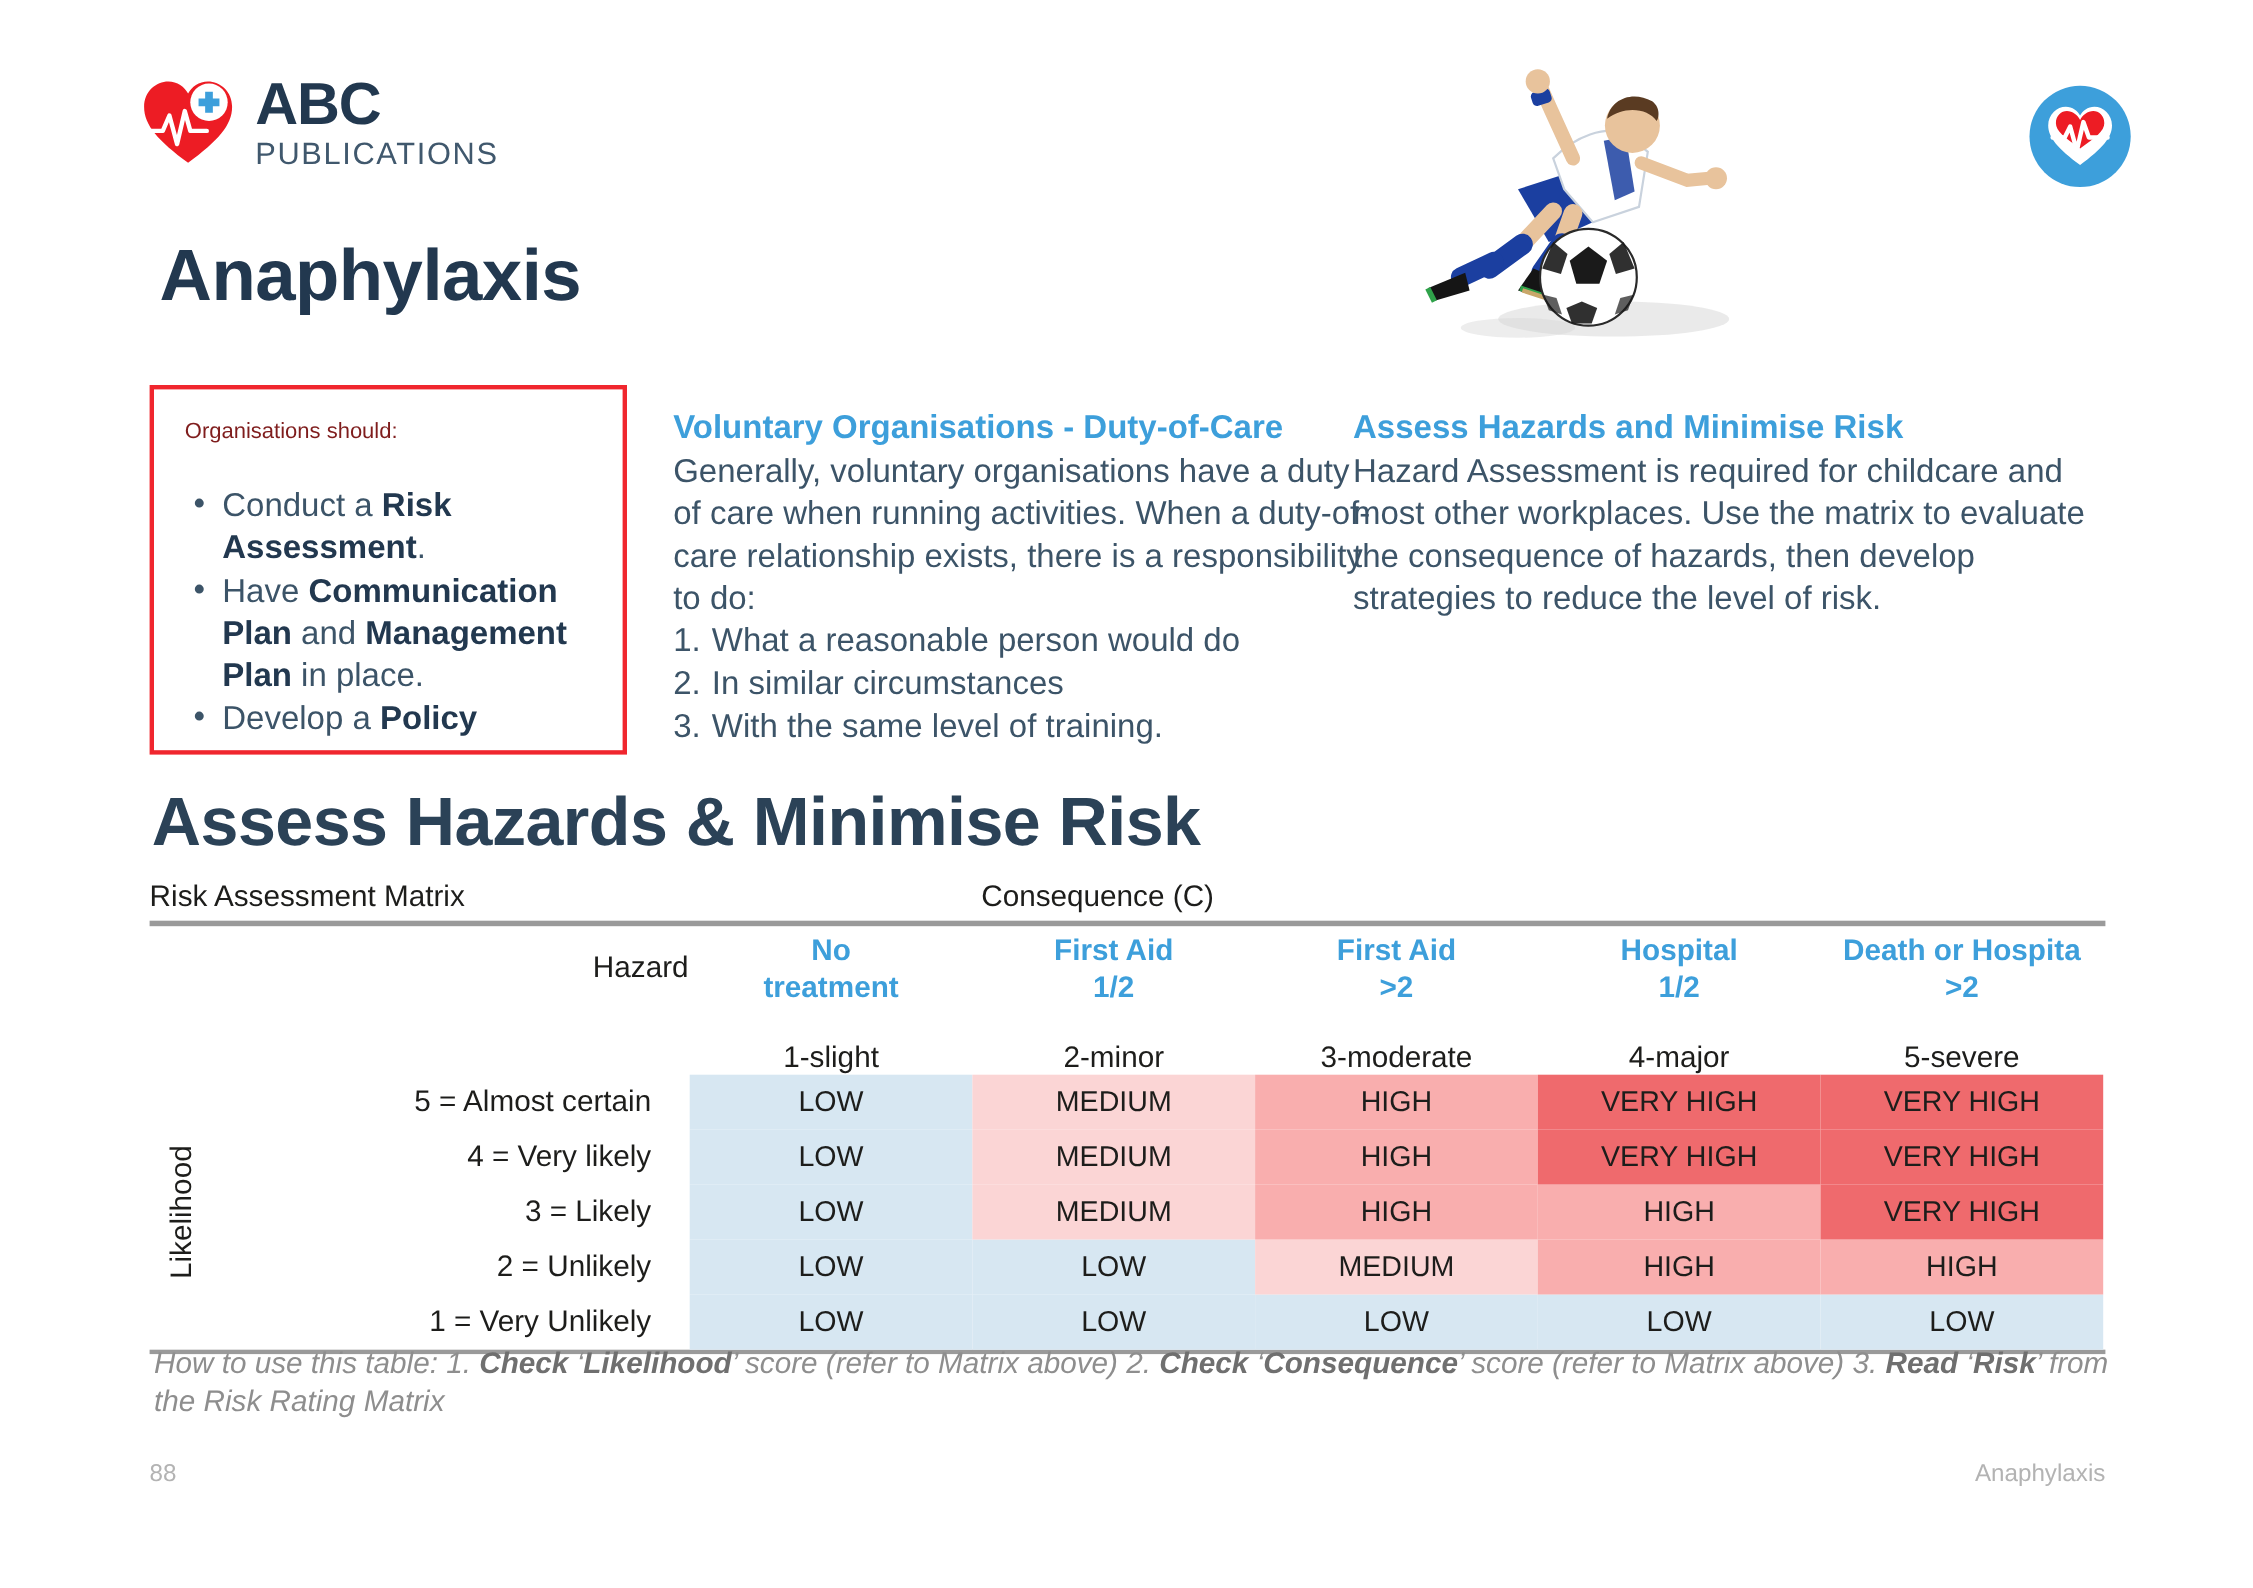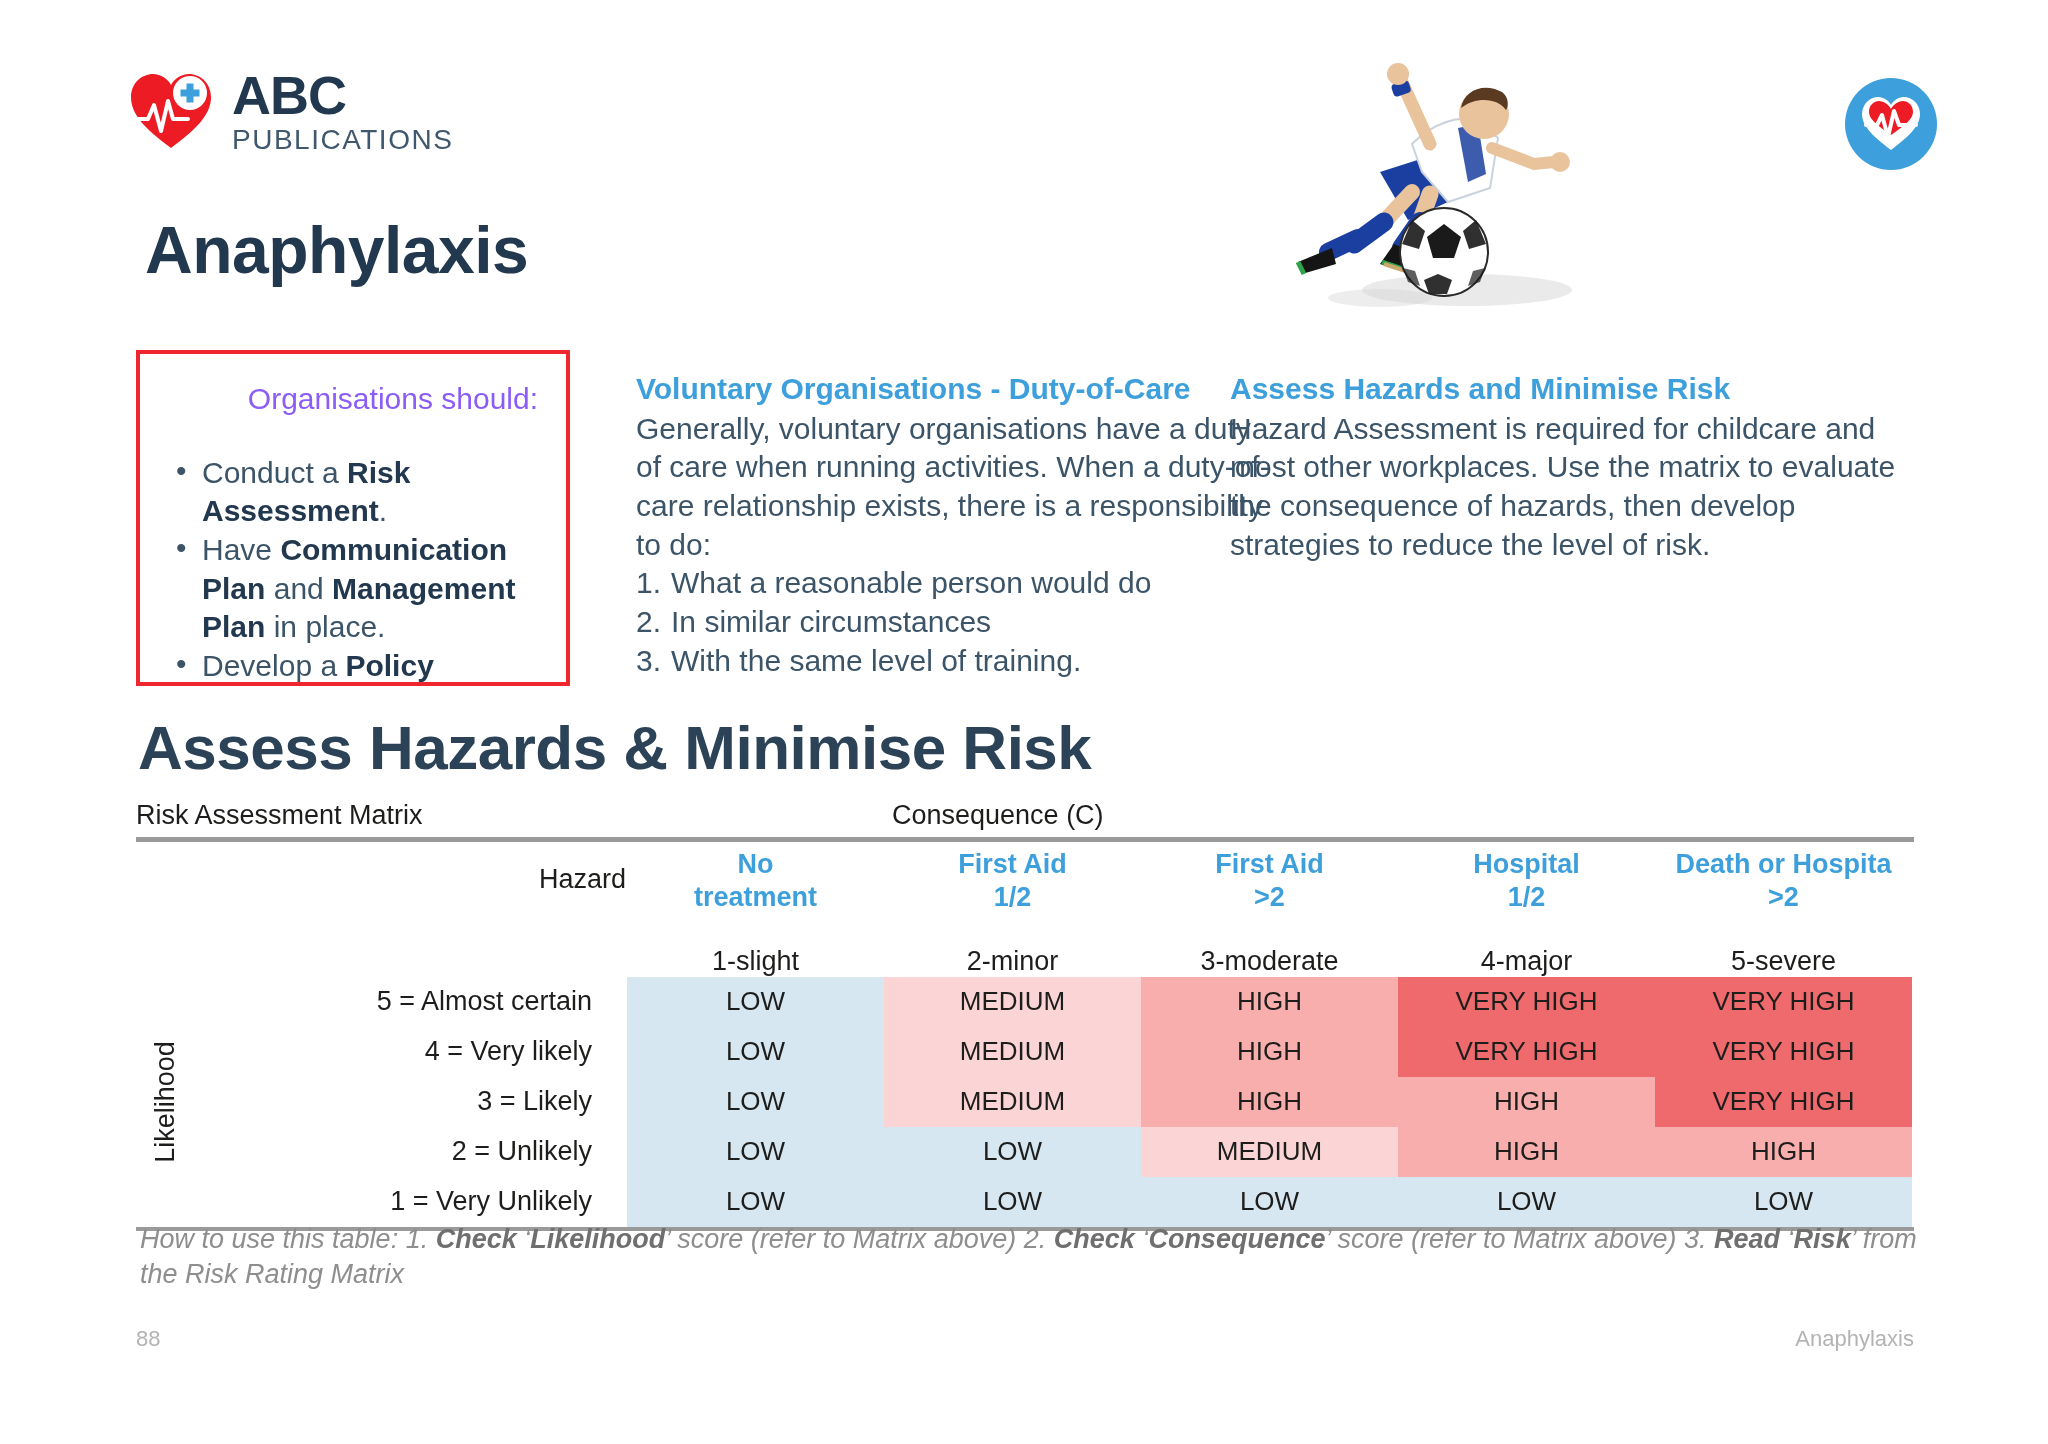--- a/index.html
+++ b/index.html
@@ -22,27 +22,27 @@
   .badge-circle{position:absolute;left:1845px;top:78px;width:92px;height:92px;border-radius:50%;
      background:#3d9fdb;display:flex;align-items:center;justify-content:center;}
 
   .hero-photo{position:absolute;left:1262px;top:52px;width:330px;height:270px;}
 
   
   .page-title{position:absolute;left:145px;top:212px;font-size:66px;font-weight:bold;color:#22384f;letter-spacing:-0.5px;}
 
   
   .col-box{position:absolute;left:136px;top:350px;width:434px;height:336px;border:4px solid #f0262e;box-sizing:border-box;padding:26px 28px 0 28px;}
-  .box-lead{font-size:30px;color:#8b5cf6;line-height:1.25;text-align:right;}
+  .box-lead{font-size:20px;color:#7f1d1d;line-height:1.25;}
   .box-list{list-style:none;margin:36px 0 0 0;padding:0;}
   .box-list li{position:relative;padding-left:34px;font-size:30px;line-height:1.28;color:#3c5468;margin-bottom:1px;}
   .box-list li:before{content:"\2022";position:absolute;left:8px;top:-2px;font-size:30px;color:#3c5468;}
   .box-list b{font-weight:bold;color:#22384f;}
 
-  .col2{position:absolute;left:636px;top:370px;width:640px;}
+  .col2{position:absolute;left:612px;top:370px;width:640px;}
   .col3{position:absolute;left:1230px;top:370px;width:670px;}
   .col-head{font-size:30px;font-weight:bold;color:#3d9fdb;line-height:1.25;margin-bottom:2px;}
   .col-body{font-size:30px;color:#3c5468;line-height:1.29;}
   .num-list{list-style:none;margin:0;padding:0;}
   .num-list li{font-size:30px;color:#3c5468;line-height:1.29;display:flex;gap:10px;}
   .num-list li .n{flex:0 0 auto;}
 
   
   .section-title{position:absolute;left:138px;top:712px;font-size:62px;font-weight:bold;color:#2b4257;letter-spacing:-0.5px;}
 

